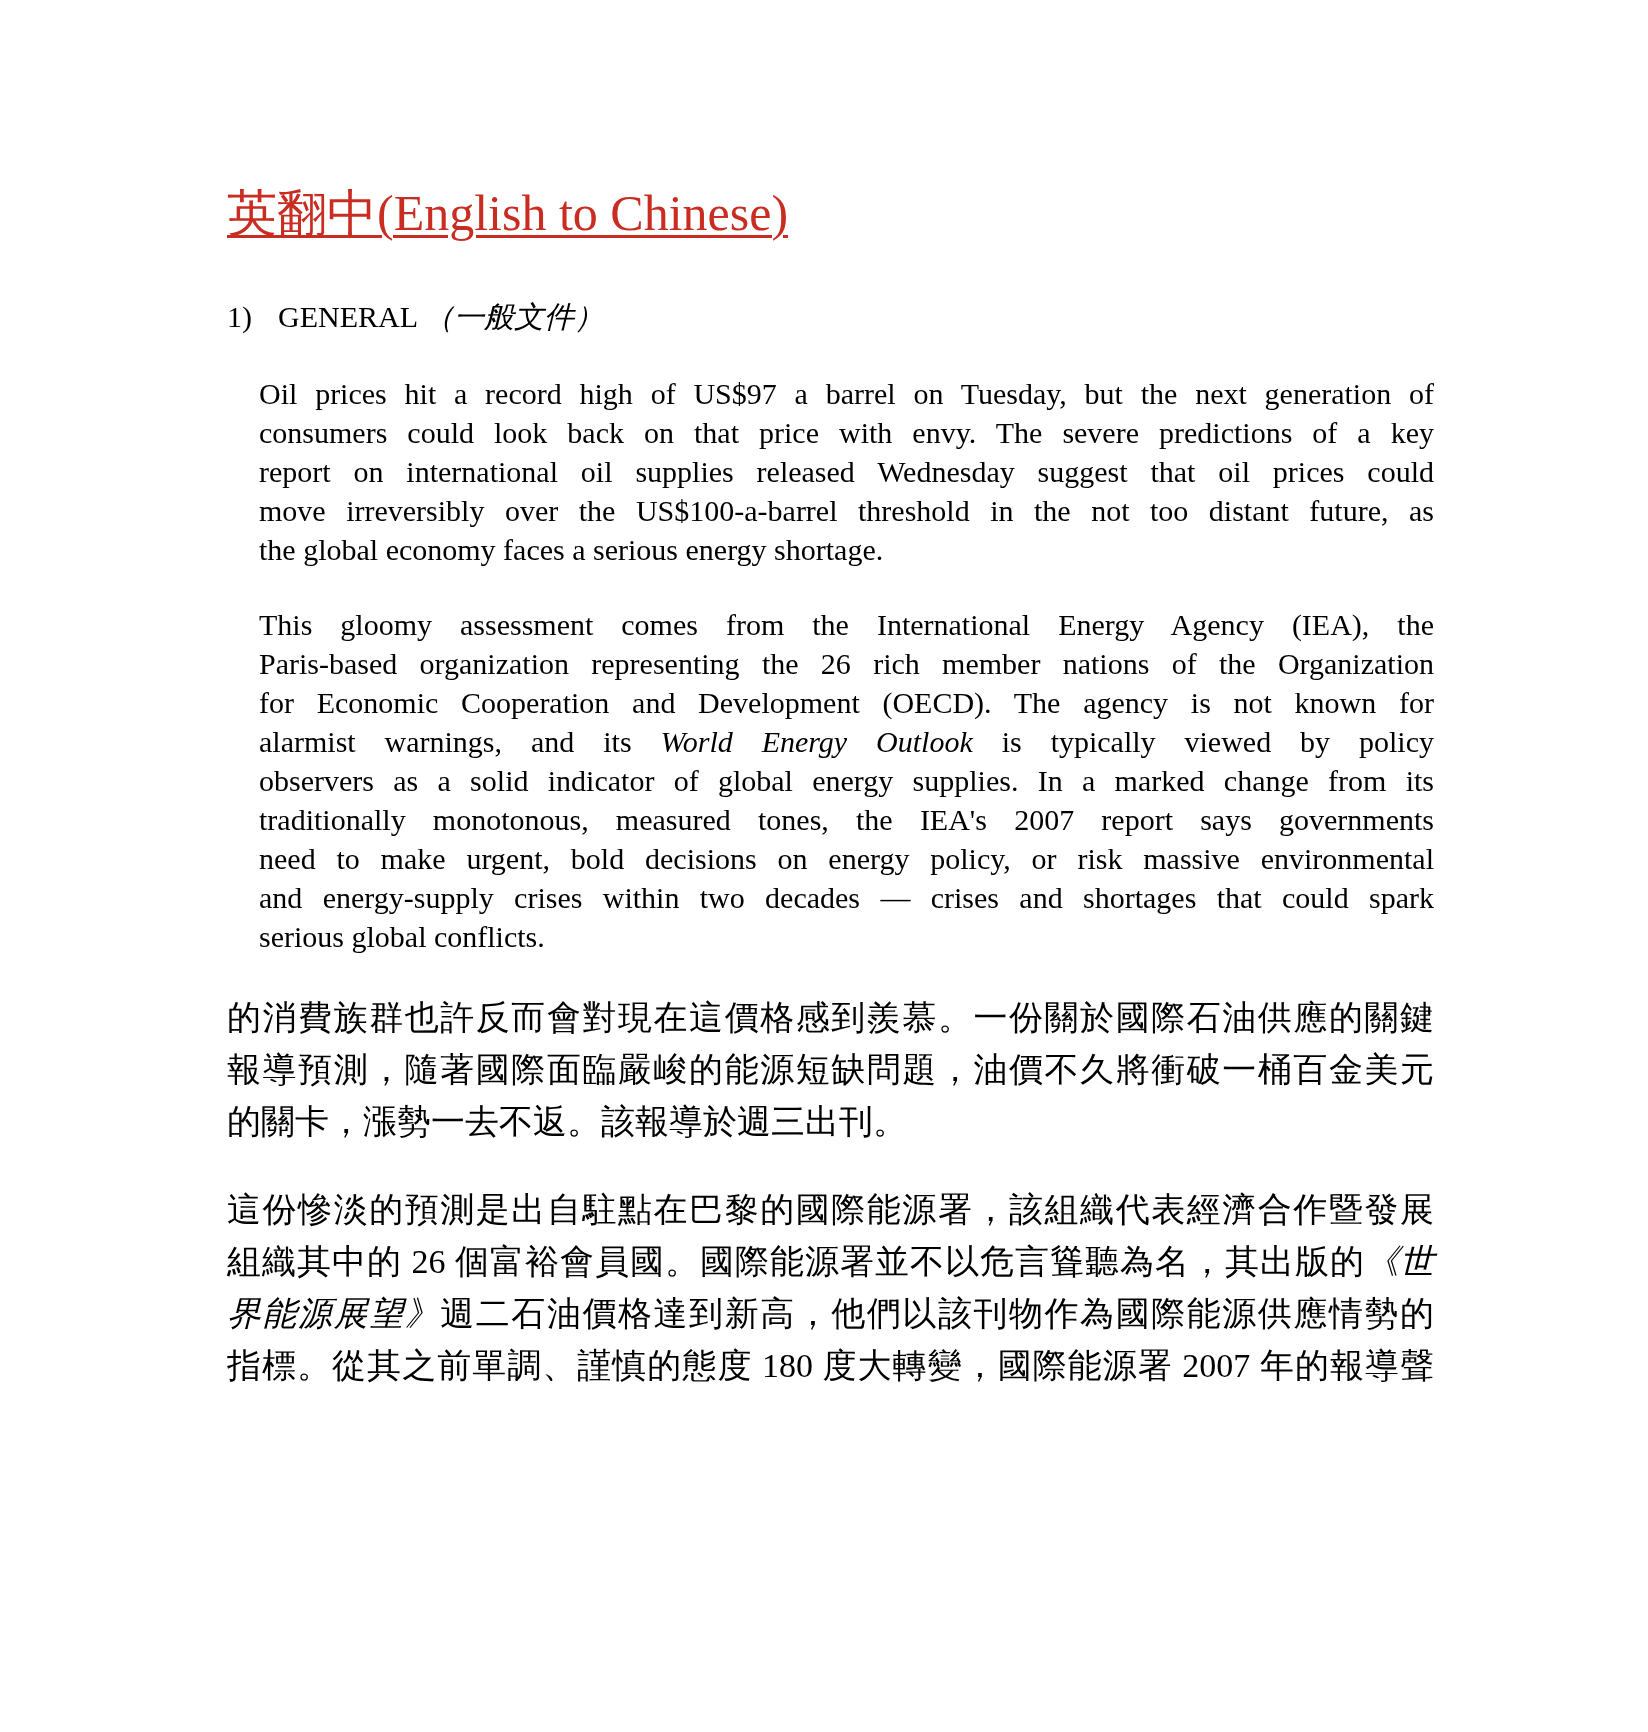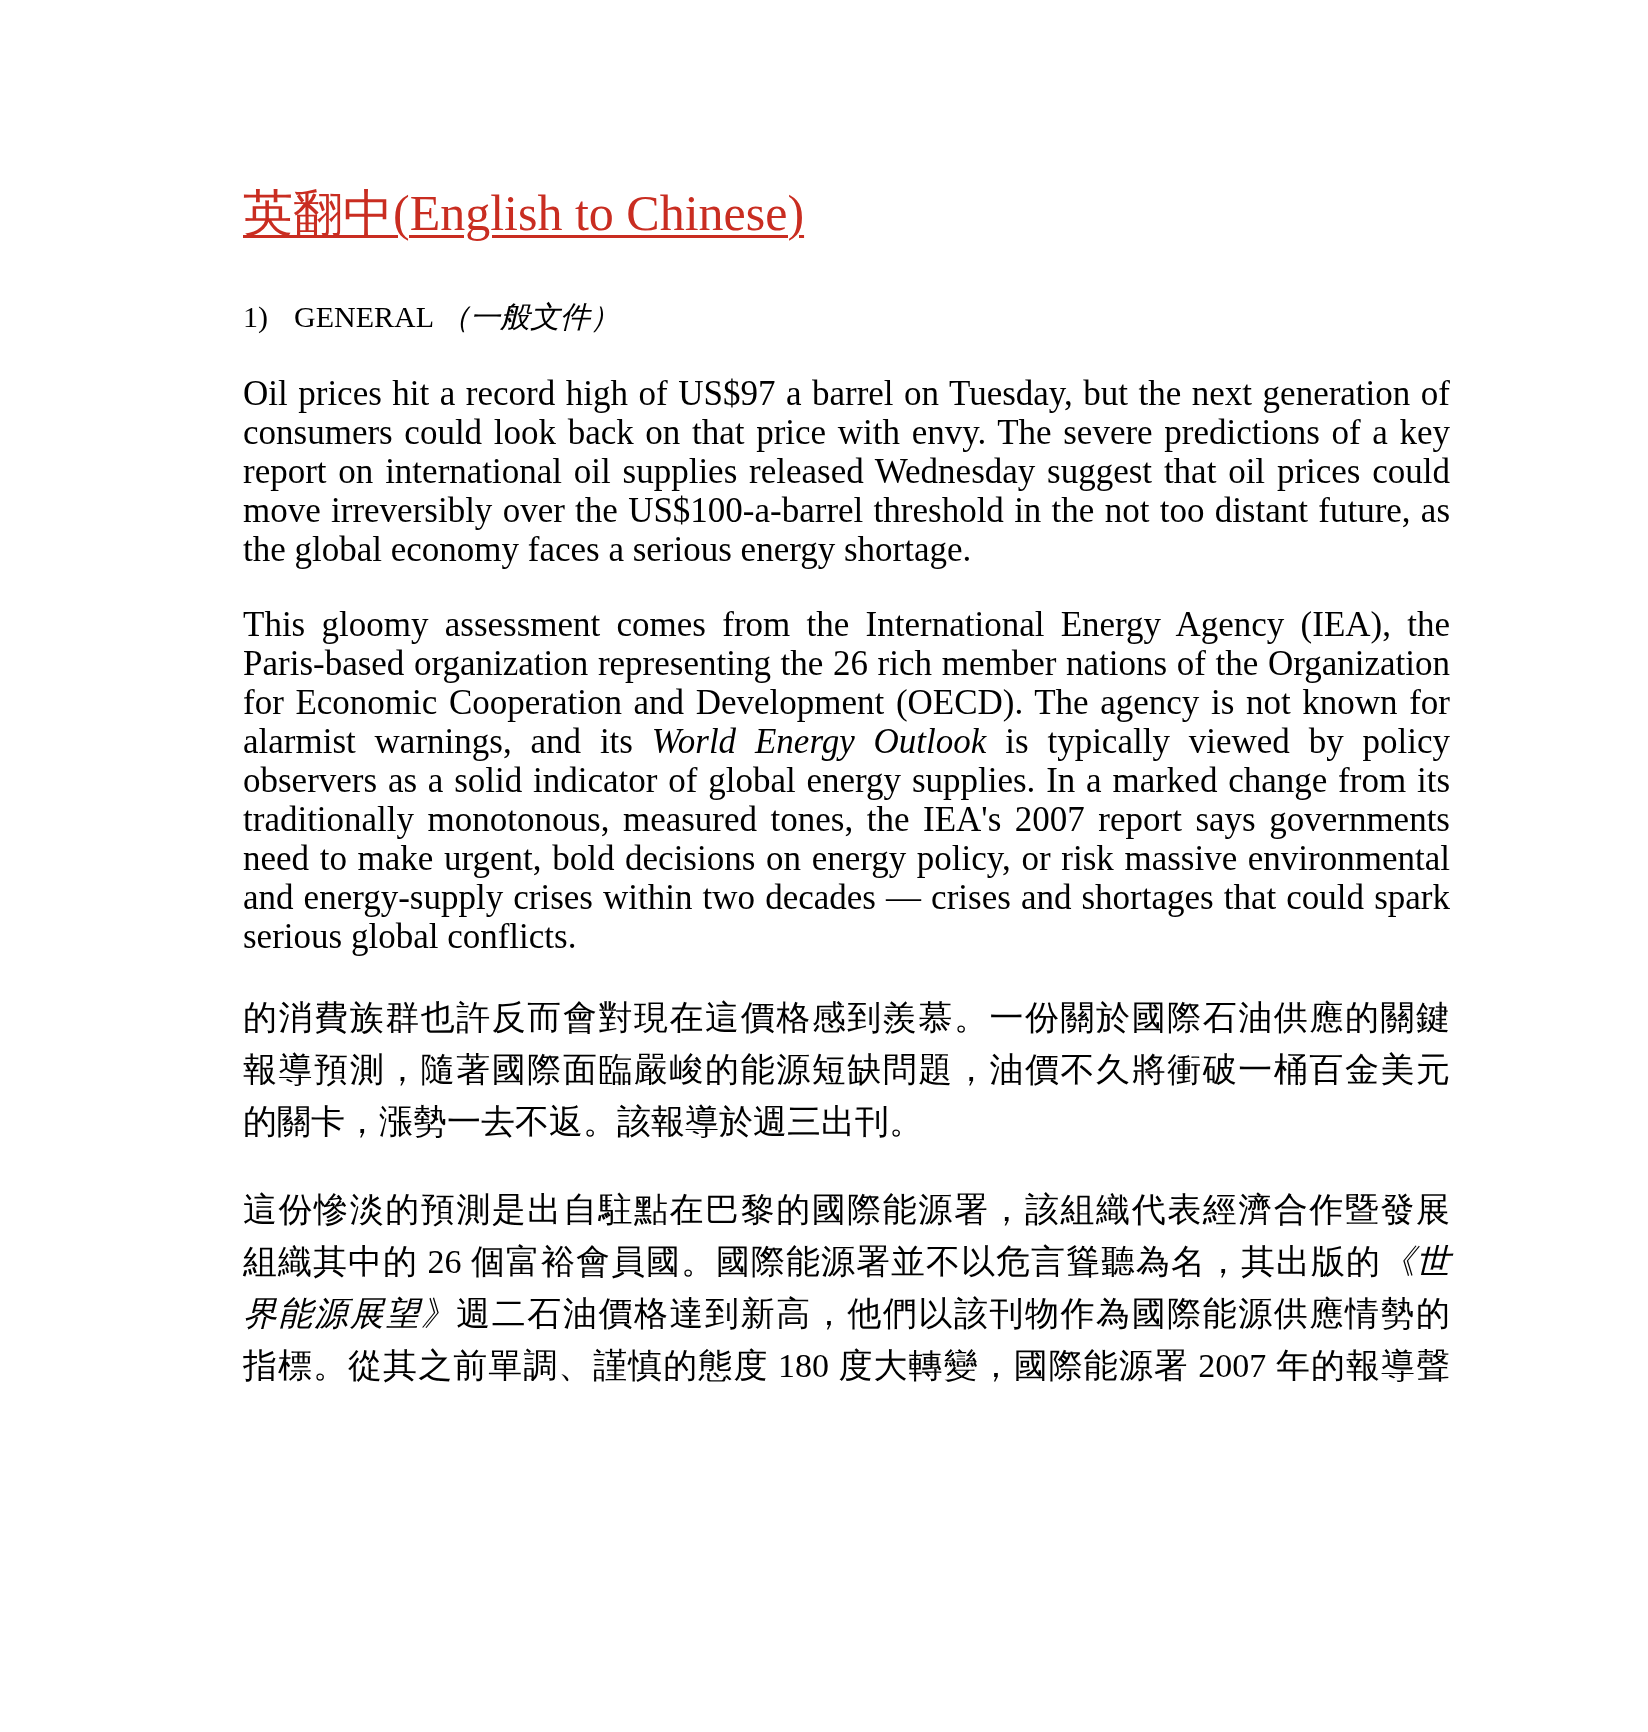--- a/index.html
+++ b/index.html
@@ -10,21 +10,21 @@
   body {
     width: 1648px;
     height: 1732px;
     position: relative;
     font-family: "Liberation Serif", "DejaVu Serif", serif;
     color: #000000;
     overflow: hidden;
   }
   .page {
     position: absolute;
-    left: 243px;
+    left: 227px;
     top: 186px;
     width: 1207px;
   }
   .doc-title {
     margin: 0;
     font-size: 50px;
     line-height: 1.1;
     font-weight: normal;
     text-decoration: underline;
     text-underline-offset: 5px;
@@ -42,22 +42,23 @@
     margin-right: 26px;
   }
   .section-heading .zh {
     margin-left: 6px;
     font-style: italic;
   }
   .para {
     margin-top: 36px;
   }
   .para.en {
-    font-size: 35px;
+    font-size: 30px;
     line-height: 39px;
+    margin-left: 32px;
   }
   .para.zh {
     font-size: 34px;
     line-height: 52px;
   }
   .line {
     text-align: justify;
     text-align-last: justify;
     white-space: nowrap;
   }

